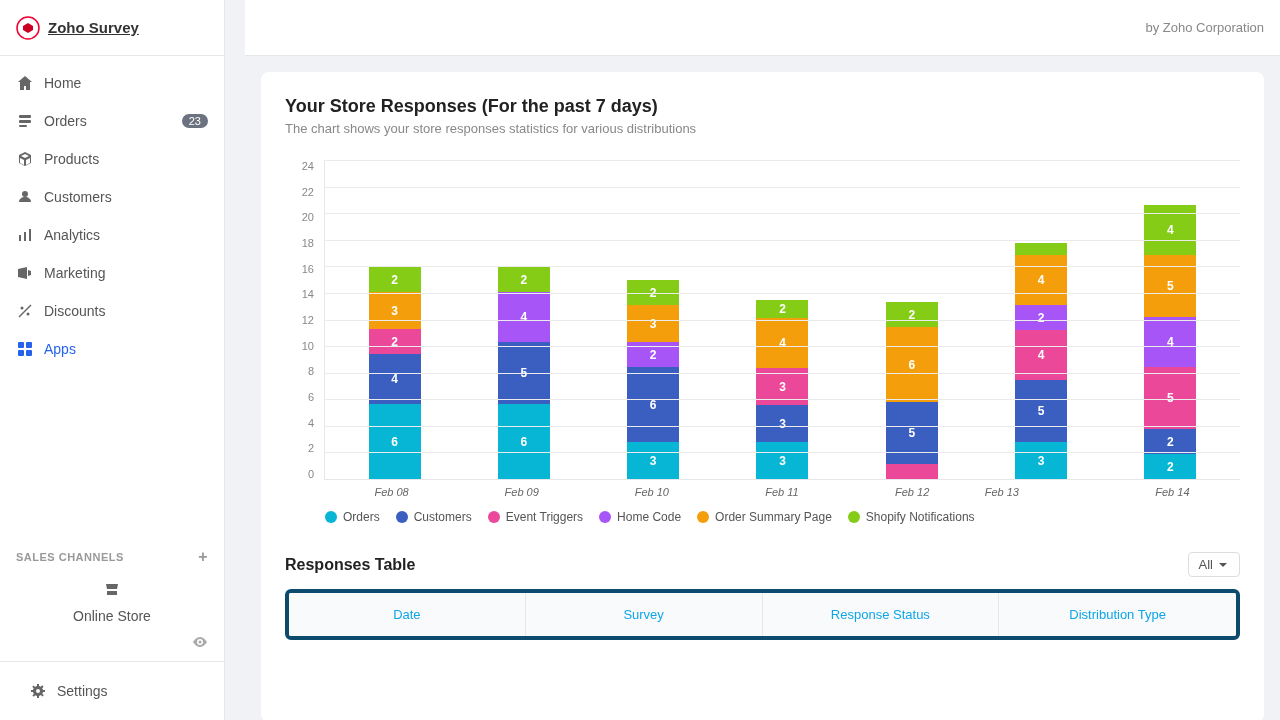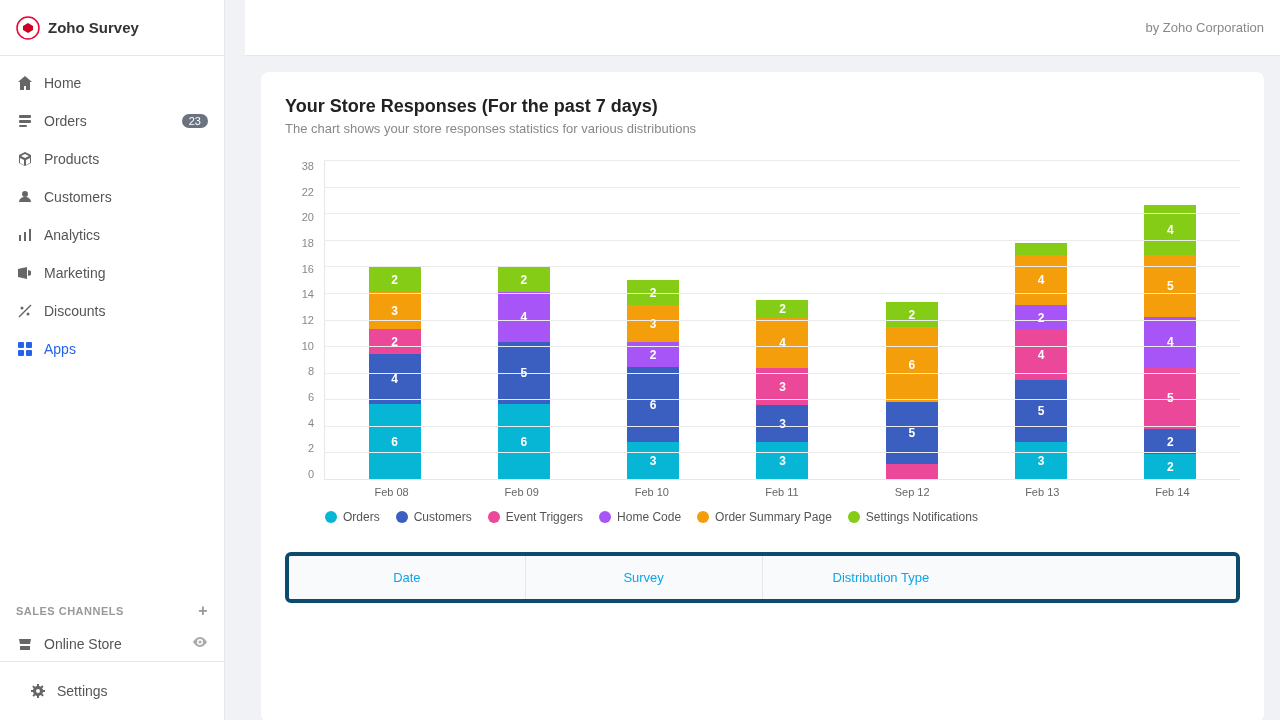--- a/index.html
+++ b/index.html
@@ -25,20 +25,21 @@
       height: 56px;
     }
     .logo-icon {
       width: 24px;
       height: 24px;
     }
     .logo-text {
       font-size: 15px;
       font-weight: 600;
       color: #333;
+      text-decoration: underline;
     }
     .sidebar-nav {
       flex: 1;
       padding: 8px 0;
     }
     .nav-item {
       display: flex;
       align-items: center;
       gap: 10px;
       padding: 10px 16px;
@@ -82,20 +83,21 @@
       font-size: 16px;
     }
     .online-store-item {
       display: flex;
       align-items: center;
       gap: 10px;
       padding: 8px 16px;
       cursor: pointer;
       color: #555;
       font-size: 14px;
+      flex-direction: column;
     }
     .online-store-item .visibility-icon {
       margin-left: auto;
       color: #aaa;
     }
     .sidebar-settings {
       border-top: 1px solid #e5e7eb;
       padding: 10px 13px;
     }
 
@@ -382,21 +384,21 @@
           <span style="font-size:11px;color:#888;text-align:right;padding-right:6px;">4</span>
           <span style="font-size:11px;color:#888;text-align:right;padding-right:6px;">6</span>
           <span style="font-size:11px;color:#888;text-align:right;padding-right:6px;">8</span>
           <span style="font-size:11px;color:#888;text-align:right;padding-right:6px;">10</span>
           <span style="font-size:11px;color:#888;text-align:right;padding-right:6px;">12</span>
           <span style="font-size:11px;color:#888;text-align:right;padding-right:6px;">14</span>
           <span style="font-size:11px;color:#888;text-align:right;padding-right:6px;">16</span>
           <span style="font-size:11px;color:#888;text-align:right;padding-right:6px;">18</span>
           <span style="font-size:11px;color:#888;text-align:right;padding-right:6px;">20</span>
           <span style="font-size:11px;color:#888;text-align:right;padding-right:6px;">22</span>
-          <span style="font-size:11px;color:#888;text-align:right;padding-right:6px;">38</span>
+          <span style="font-size:11px;color:#888;text-align:right;padding-right:6px;">24</span>
         </div>
 
         <div style="flex:1;display:flex;flex-direction:column;">
 
           <div style="position:relative;height:320px;border-left:1px solid #e5e7eb;border-bottom:1px solid #e5e7eb;">
 
             <div style="position:absolute;top:0;left:0;right:0;bottom:0;pointer-events:none;">
               <div style="position:absolute;left:0;right:0;top:0%;height:1px;background:#ebebeb;"></div>
               <div style="position:absolute;left:0;right:0;top:8.33%;height:1px;background:#ebebeb;"></div>
               <div style="position:absolute;left:0;right:0;top:16.67%;height:1px;background:#ebebeb;"></div>
@@ -479,27 +481,27 @@
                   <div class="bar-segment color-event-triggers" style="height:62px;">5</div>
                   <div class="bar-segment color-embed-code" style="height:50px;">4</div>
                   <div class="bar-segment color-order-summary" style="height:62px;">5</div>
                   <div class="bar-segment color-shopify" style="height:50px;">4</div>
                 </div>
               </div>
 
             </div>
           </div>
 
-          <div style="display:flex;gap:15px;padding:6px 10px 0;">
+          <div style="display:flex;gap:15px;padding:6px 10px 0;font-style:italic;">
             <div style="flex:1;text-align:center;font-size:11px;color:#666;">Feb 08</div>
             <div style="flex:1;text-align:center;font-size:11px;color:#666;">Feb 09</div>
             <div style="flex:1;text-align:center;font-size:11px;color:#666;">Feb 10</div>
             <div style="flex:1;text-align:center;font-size:11px;color:#666;">Feb 11</div>
-            <div style="flex:1;text-align:center;font-size:11px;color:#666;">Sep 12</div>
-            <div style="flex:1;text-align:center;font-size:11px;color:#666;">Feb 13</div>
+            <div style="flex:1;text-align:center;font-size:11px;color:#666;">Feb 12</div>
+            <div style="flex:1;font-size:11px;color:#666;">Feb 13</div>
             <div style="flex:1;text-align:center;font-size:11px;color:#666;">Feb 14</div>
           </div>
         </div>
       </div>
 
       <div class="legend">
         <div class="legend-item">
           <div class="legend-dot" style="background:#06b6d4;"></div>
           <span>Orders</span>
         </div>
@@ -514,28 +516,38 @@
         <div class="legend-item">
           <div class="legend-dot" style="background:#a855f7;"></div>
           <span>Home Code</span>
         </div>
         <div class="legend-item">
           <div class="legend-dot" style="background:#f59e0b;"></div>
           <span>Order Summary Page</span>
         </div>
         <div class="legend-item">
           <div class="legend-dot" style="background:#84cc16;"></div>
-          <span>Settings Notifications</span>
+          <span>Shopify Notifications</span>
         </div>
       </div>
     </div>
 
     <div class="responses-section">
+      <div class="responses-header">
+        <span class="responses-title">Responses Table</span>
+        <div class="filter-dropdown">
+          <span>All</span>
+          <svg width="12" height="12" viewBox="0 0 12 12" fill="#555">
+              <path d="M2 4l4 4 4-4"></path>
+            </svg>
+        </div>
+      </div>
       <div class="table-container">
         <div class="table-header">
           <div class="th">Date</div>
           <div class="th">Survey</div>
+          <div class="th">Response Status</div>
           <div class="th">Distribution Type</div>
         </div>
       </div>
     </div>
   </div>
 </div>
 
 </body></html>

